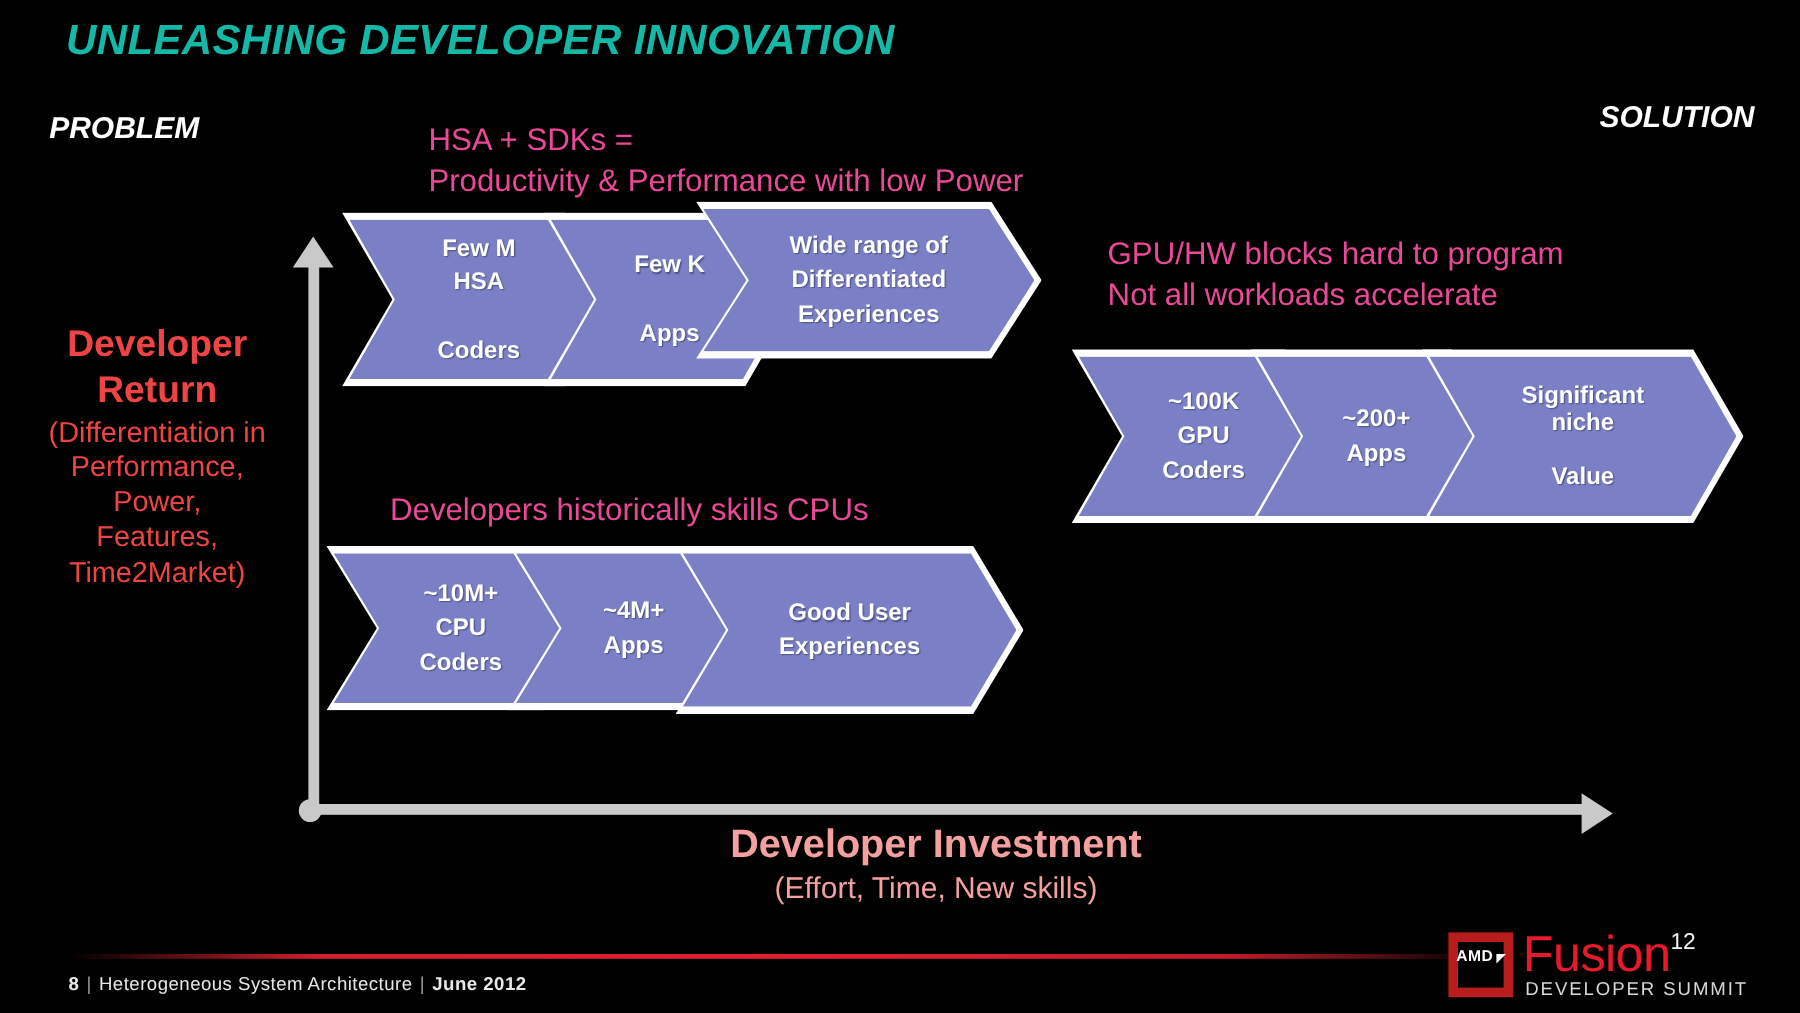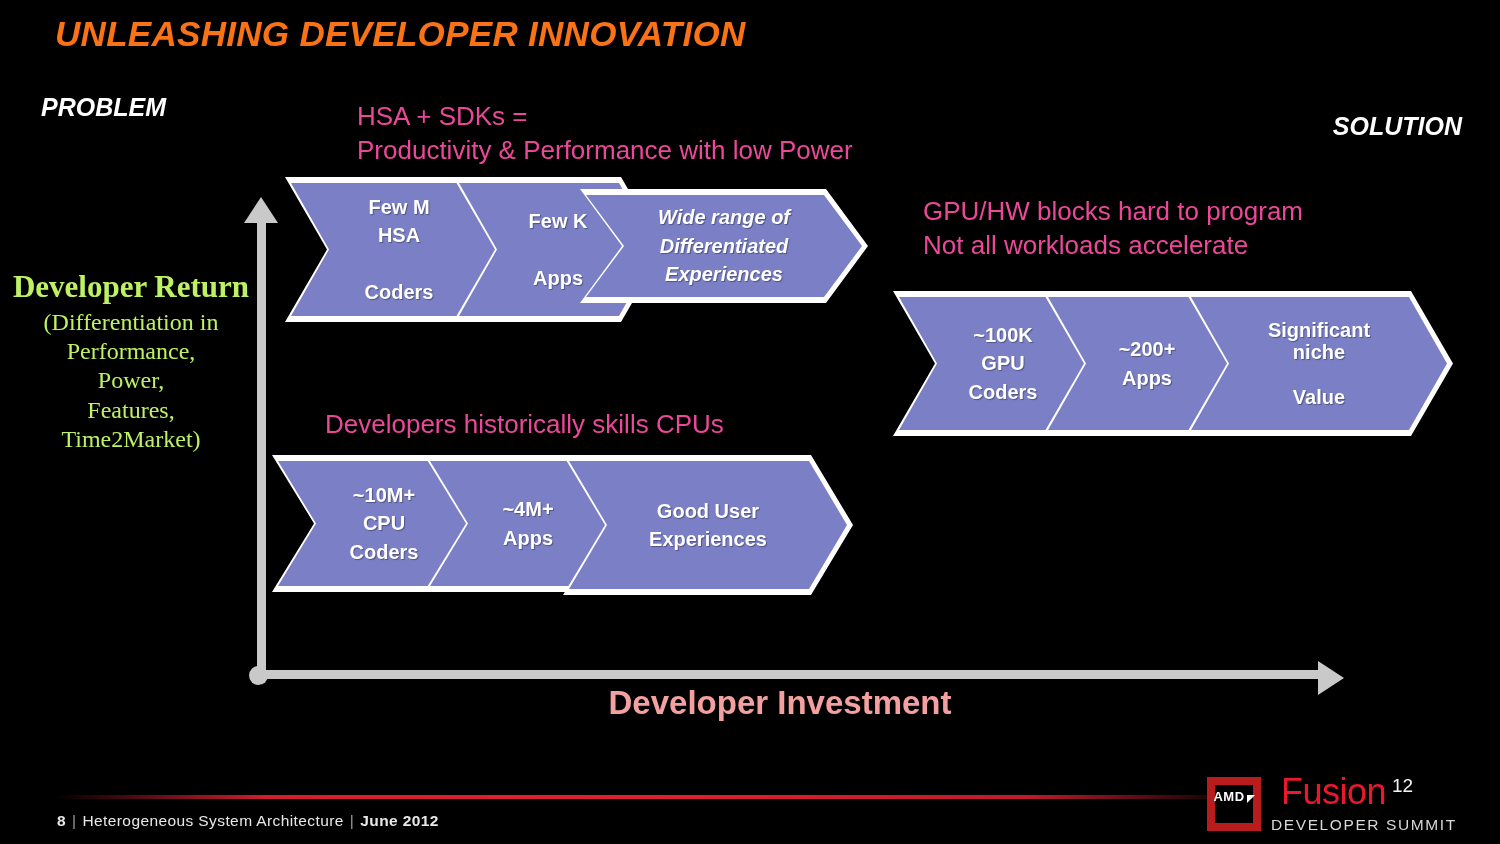--- a/index.html
+++ b/index.html
@@ -19,34 +19,34 @@
   }
 
   
   .slide-title {
     position: absolute;
     left: 55px;
     top: 14px;
     font-size: 35px;
     font-weight: bold;
     font-style: italic;
-    color: #f97316;
+    color: #14b8a6;
     letter-spacing: 0.3px;
     white-space: nowrap;
   }
   .side-label {
     position: absolute;
     font-size: 25px;
     font-weight: bold;
     font-style: italic;
     color: #ffffff;
     white-space: nowrap;
   }
   .side-label.problem { left: 41px; top: 93px; }
-  .side-label.solution { right: 38px; top: 84px; margin-top: 28px; }
+  .side-label.solution { right: 38px; top: 84px; }
 
   
   .note {
     position: absolute;
     color: #ec4899;
     font-size: 26px;
     line-height: 1.32;
     white-space: pre-line;
   }
   .note.hsa-note  { left: 357px; top: 99px; }
@@ -98,23 +98,22 @@
     background: #c9c9c9;
   }
 
   
   .y-axis-title {
     position: absolute;
     left: 12px;
     top: 268px;
     width: 238px;
     text-align: center;
-    color: #bef264;
+    color: #ef4444;
     line-height: 1.22;
-    font-family: Liberation Serif, serif;
   }
   .y-axis-title .main {
     display: block;
     font-size: 31px;
     font-weight: bold;
   }
   .y-axis-title .sub {
     display: block;
     font-size: 24px;
     margin-top: 2px;
@@ -221,23 +220,23 @@
   .logo-amd-arrow {
     display: inline-block;
     width: 0; height: 0;
     border-left: 8px solid #ffffff;
     border-bottom: 8px solid transparent;
     margin-left: 2px;
     transform: translateY(-1px);
   }
   .logo-fusion {
     position: absolute;
-    left: 74px;
+    left: 62px;
     top: -4px;
-    font-size: 36px;
+    font-size: 42px;
     color: #e8182d;
     letter-spacing: -0.5px;
   }
   .logo-sup {
     position: absolute;
     left: 185px;
     top: 0px;
     font-size: 19px;
     color: #f2f2f2;
   }
@@ -278,37 +277,38 @@
 Return</span>
     <span class="sub">(Differentiation in
 Performance,
 Power,
 Features,
 Time2Market)</span>
   </div>
 
   <div class="x-axis-title">
     <span class="main">Developer Investment</span>
+    <span class="sub">(Effort, Time, New skills)</span>
   </div>
 
   <div class="chev-row">
     <div class="chev" style="left:285px; top:177px; width:228px; height:145px;">
       <div class="inner"></div>
       <div class="label">Few M
 HSA
 
 Coders</div>
     </div>
     <div class="chev" style="left:453px; top:177px; width:210px; height:145px;">
       <div class="inner"></div>
       <div class="label">Few K
 
 Apps</div>
     </div>
-    <div class="chev" style="left:580px; top:189px; width:288px; height:114px;font-style:italic;">
+    <div class="chev" style="left:580px; top:168px; width:288px; height:131px;">
       <div class="inner"></div>
       <div class="label">Wide range of
 Differentiated
 Experiences</div>
     </div>
   </div>
 
   <div class="chev-row">
     <div class="chev" style="left:893px; top:291px; width:220px; height:145px;">
       <div class="inner"></div>

